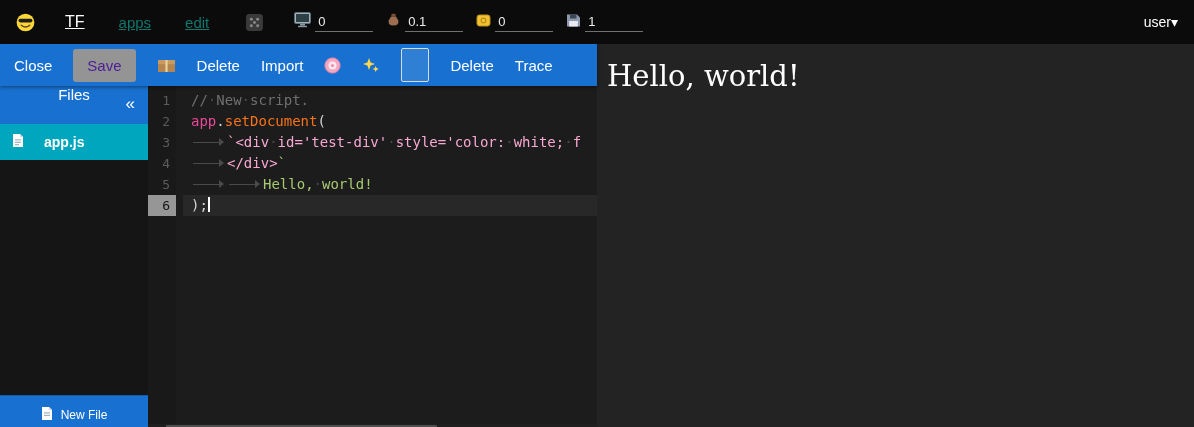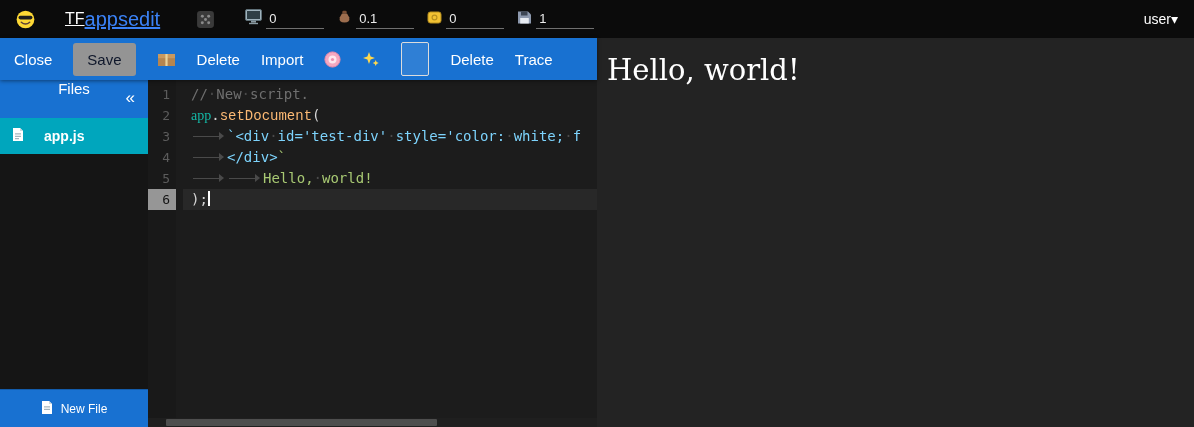--- a/index.html
+++ b/index.html
@@ -1,42 +1,42 @@
 <!DOCTYPE html>
 <html><head>
 <meta charset="utf-8">
 <style>
   * { margin:0; padding:0; box-sizing:border-box; }
   html,body { width:1194px; height:427px; overflow:hidden; background:#232323;
               font-family:"Liberation Sans", sans-serif; }
 
   
-  .topbar { height:38px; background:#0b0b0b; display:flex; align-items:center;
+  .topbar { height:44px; background:#0b0b0b; display:flex; align-items:center;
             padding:0 16px; }
   .logo { display:flex; align-items:center; cursor:pointer; }
   .brand { color:#ffffff; text-decoration:underline; font-size:16px; margin-left:30px; cursor:pointer; }
-  .navlink { color:#3b82f6; text-decoration:underline; font-size:20px; cursor:pointer; }
+  .navlink { color:#0f766e; text-decoration:underline; font-size:15px; margin-left:34px; cursor:pointer; }
   .dice-btn { margin-left:36px; display:flex; align-items:center; cursor:pointer; }
   .stats { display:flex; margin-left:30px; gap:13px; }
   .stat { display:flex; align-items:center; gap:4px; }
   .stat-value { color:#ececec; font-size:13px; min-width:58px;
                 border-bottom:1px solid #707070; padding:1px 3px 2px; }
   .user { margin-left:auto; color:#ffffff; font-size:14px; cursor:pointer; }
 
   
   .main { display:flex; height:389px; }
   .left { width:597px; display:flex; flex-direction:column; }
 
   
   .toolbar { height:42px; background:#1871d1; display:flex; align-items:center;
              padding:12px 14px; gap:21px; position:relative; z-index:2;
              box-shadow:0 1px 4px rgba(0,0,0,.45); }
   .tb-btn { background:none; border:none; color:#ffffff; font-size:15px;
             font-family:inherit; cursor:pointer; padding:0; }
-  .save-chip { background:#949494; color:#0f172a; border:none; border-radius:3px;
+  .save-chip { background:#949494; color:#4c1d95; border:none; border-radius:3px;
                padding:8px 14px; font-size:15px; font-family:inherit; cursor:pointer; }
   .tb-icon-btn { background:none; border:none; padding:0; cursor:pointer;
                  display:flex; align-items:center; }
   .blank-btn { width:28px; height:34px; border:1px solid #dcdcdc;
                background:rgba(255,255,255,.10); border-radius:2px; cursor:pointer; }
 
   
   .workspace { flex:1; display:flex; min-height:0; }
 
   
@@ -59,24 +59,24 @@
             font-family:"DejaVu Sans Mono", monospace; font-size:14px; line-height:21px;
             cursor:text; }
   .gutter { width:28px; background:#191919; padding-top:4px; text-align:right; flex:none; }
   .gut-num { color:#5c5c5c; font-size:13px; padding-right:6px; height:21px; line-height:21px; }
   .gut-num.active { background:#969696; color:#141414; }
   .code { flex:1; padding-top:4px; overflow:hidden;margin-left:7px; }
   .code-line { height:21px; white-space:pre; padding-left:8px; }
   .code-line.active { background:#282828; }
   .tok-comment { color:#6f6f6f; }
   .tok-ws { color:#4a4a4a; }
-  .tok-variable { color:#14b8a6;font-family:Liberation Serif, serif; }
-  .tok-property { color:#fdba74;font-family:Liberation Mono, monospace; }
+  .tok-variable { color:#ec4899; }
+  .tok-property { color:#f97316; }
   .tok-punct { color:#d6d6d6; }
-  .tok-tag, .tok-attr, .tok-str { color:#7dd3fc; }
+  .tok-tag, .tok-attr, .tok-str { color:#f9a8d4; }
   .tok-text { color:#a8c973; }
   .tok-tab { display:inline-block; width:36px; height:10px; position:relative; }
   .tok-tab::before { content:""; position:absolute; left:2px; right:8px; top:50%;
                      border-top:1px solid #4a4a4a; }
   .tok-tab::after { content:""; position:absolute; right:3px; top:50%; margin-top:-4px;
                     border-left:5px solid #4a4a4a; border-top:4px solid transparent;
                     border-bottom:4px solid transparent; }
   .cursor { display:inline-block; width:2px; height:15px; background:#ffffff;
             vertical-align:-2px; animation:blink 1.1s steps(2,start) infinite; }
   @keyframes blink { 50% { opacity:0; } }

